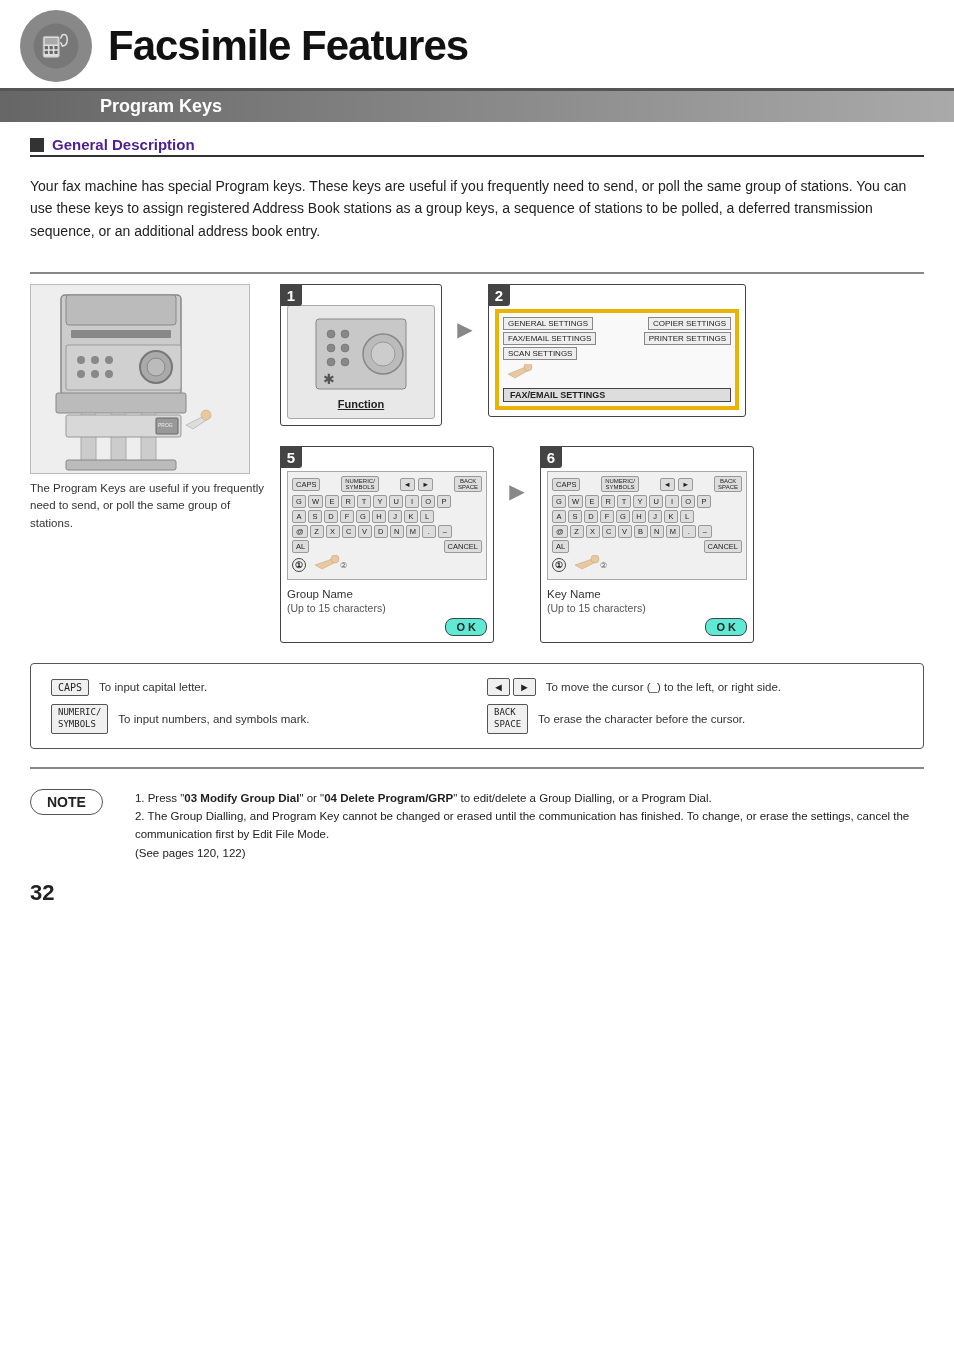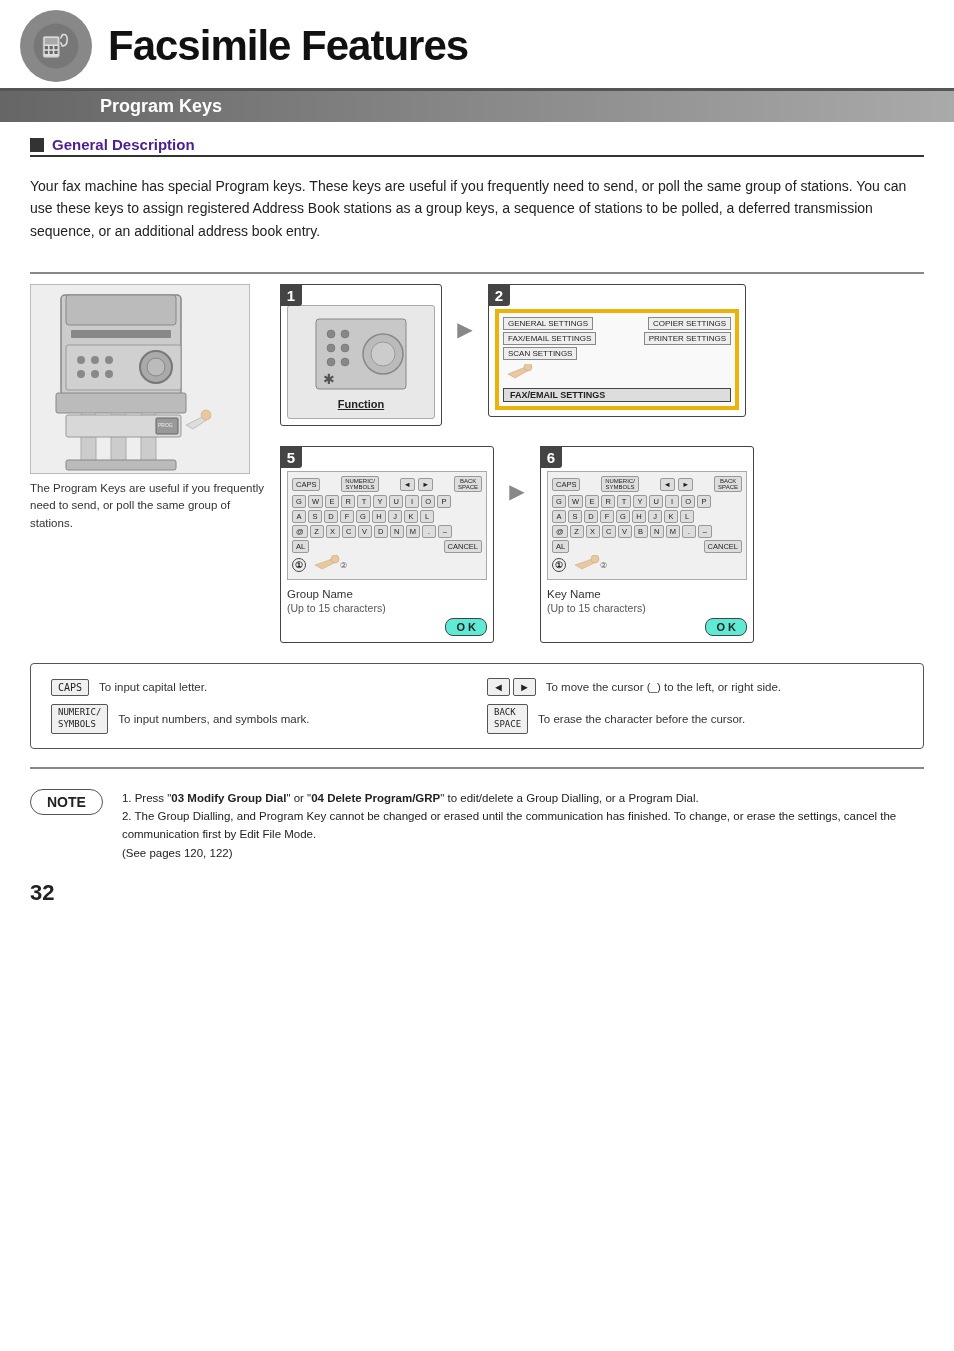--- a/index.html
+++ b/index.html
@@ -310,21 +310,21 @@
       border: 1.5px solid #555;
       padding: 2px 5px;
       font-size: 11px;
       background: #f0f0f0;
       border-radius: 2px;
     }
 
     
     .note-section {
       display: flex;
-      gap: 19px;
+      gap: 32px;
       margin-top: 20px;
       align-items: flex-start;
     }
     .note-label {
       border: 1.5px solid #555;
       border-radius: 20px;
       padding: 4px 16px;
       font-size: 14px;
       font-weight: bold;
       flex-shrink: 0;

